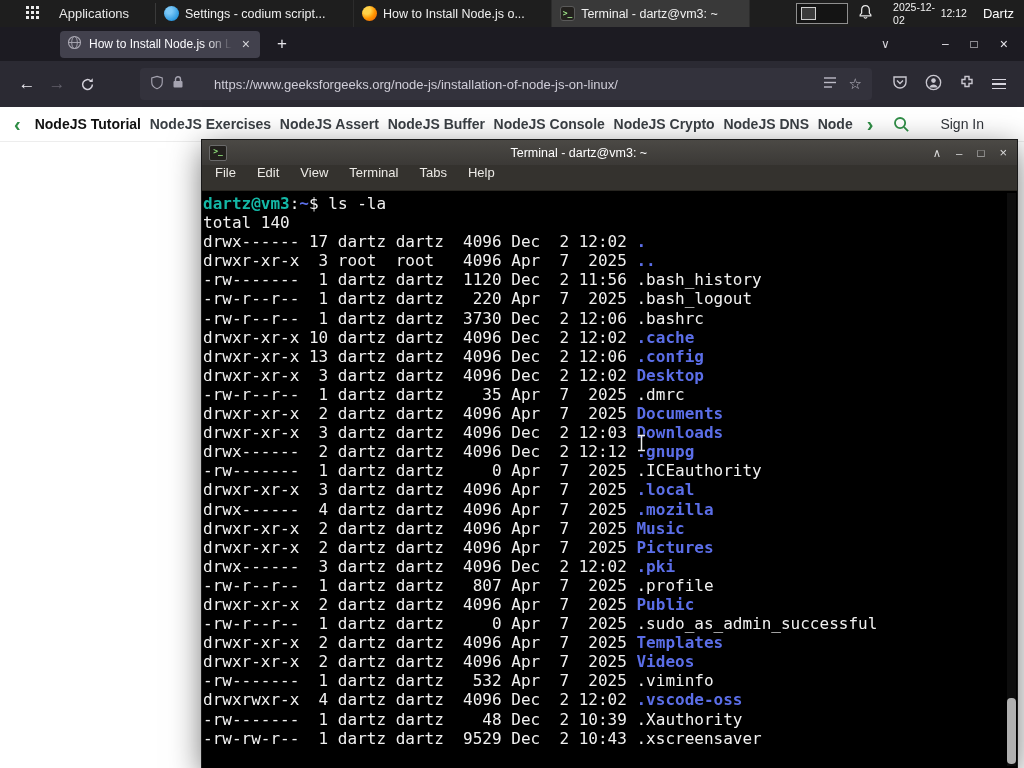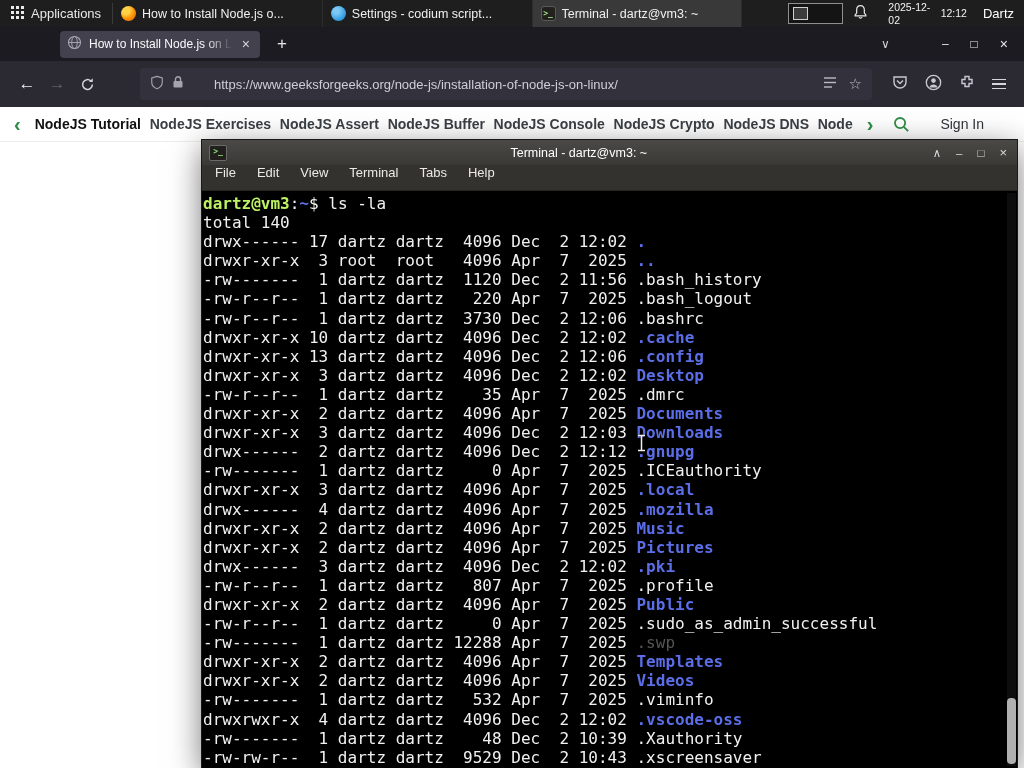--- a/index.html
+++ b/index.html
@@ -2,21 +2,21 @@
 <html><head>
 <meta charset="utf-8">
 <style>
   html,body{margin:0;padding:0;background:#000;}
   .screen{position:relative;width:1024px;height:768px;overflow:hidden;background:#fff;
           font-family:"Liberation Sans",sans-serif;-webkit-font-smoothing:antialiased;}
 
   
   .panel{position:absolute;top:0;left:0;width:1024px;height:27px;background:#1e1e1e;
          display:flex;align-items:stretch;color:#e8e8e8;font-size:13px;z-index:60;}
-  .apps-btn{display:flex;align-items:center;gap:7px;padding:0 11px;cursor:default;}
+  .apps-btn{display:flex;align-items:center;gap:20px;padding:0 26px;cursor:default;}
   .psep{width:1px;background:#3a3a3a;margin:3px 0;}
   .task-btn{display:flex;align-items:center;gap:6px;width:196px;padding:0 8px;overflow:hidden;
             border-right:1px solid #2c2c2c;}
   .task-btn.active{background:rgba(255,255,255,0.12);}
   .task-btn .tlabel{white-space:nowrap;overflow:hidden;font-size:12.5px;color:#f0f0f0;}
   .ticon{width:15px;height:15px;flex:0 0 15px;border-radius:3px;}
   .icon-firefox{border-radius:50%;background:radial-gradient(circle at 32% 30%,#ffd24a 0 25%,#ff9500 55%,#e3560e 100%);}
   .icon-codium{border-radius:50%;background:radial-gradient(circle at 35% 32%,#7cc8f7 0 20%,#2f9ae0 70%,#1c7cc0 100%);}
   .icon-terminal{background:#23211e;border:1px solid #5a5a5a;color:#9fe78a;font:700 8px/13px "DejaVu Sans Mono",monospace;
                  text-align:center;box-sizing:border-box;}
@@ -76,21 +76,21 @@
   .t-appicon{width:16px;height:14px;margin:0 6px 0 7px;background:#22201d;border:1px solid #6a6a6a;border-radius:2px;
              color:#8fe07a;font:700 8px/12px "DejaVu Sans Mono",monospace;text-align:center;}
   .t-title-text{flex:1;text-align:center;white-space:nowrap;overflow:hidden;}
   .t-ctls{display:flex;gap:15px;margin:0 10px 0 8px;color:#dcdcdc;font-size:11.5px;align-items:center;}
   .t-menu{height:25px;flex:0 0 25px;background:#34322e;border-bottom:1px solid #272520;display:flex;
           align-items:flex-start;gap:21px;padding:0 13px;color:#eceae6;font-size:13px;}
   .t-body{flex:1;background:#000;position:relative;overflow:hidden;padding:3px 0 0 1px;}
   .tline{font-family:"DejaVu Sans Mono",monospace;font-size:16px;line-height:19.1px;
          white-space:pre;color:#f1f1f1;}
   .seg-fg{color:#f1f1f1;}
-  .seg-green{color:#bef264;font-weight:700;}
+  .seg-green{color:#14b8a6;font-weight:700;}
   .seg-blue{color:#5b6ee8;font-weight:700;}
   .seg-dim{color:#565656;}
   .t-scroll{position:absolute;top:2px;right:1px;bottom:2px;width:9px;background:#0d0d0d;}
   .t-thumb{position:absolute;right:0;width:9px;height:66px;top:505px;background:#b0b0b0;border-radius:4px;}
   .ibeam{position:absolute;left:434px;top:243px;filter:drop-shadow(0 0 1px #000);}
 </style>
 </head>
 <body>
 
 <div class="screen">
@@ -110,26 +110,26 @@
               <rect x="5" y="10" width="3" height="3"></rect>
               <rect x="10" y="10" width="3" height="3"></rect>
         </g>
           </svg>
       </span>
       <span>Applications</span>
     </div>
     <div class="psep"></div>
 
     <div class="task-btn">
+      <span class="ticon icon-codium"></span>
+      <span class="tlabel">Settings - codium script...</span>
+    </div>
+    <div class="task-btn">
       <span class="ticon icon-firefox"></span>
       <span class="tlabel">How to Install Node.js o...</span>
-    </div>
-    <div class="task-btn">
-      <span class="ticon icon-codium"></span>
-      <span class="tlabel">Settings - codium script...</span>
     </div>
     <div class="task-btn active">
       <span class="ticon icon-terminal">&gt;_</span>
       <span class="tlabel">Terminal - dartz@vm3: ~</span>
     </div>
 
     <div class="pager">
       <div class="pager-mini"></div>
     </div>
 
@@ -300,21 +300,20 @@
           <div class="tline"><span class="seg-fg">drwx------  2 dartz dartz  4096 Dec  2 12:12 </span><span class="seg-blue">.gnupg</span></div>
           <div class="tline"><span class="seg-fg">-rw-------  1 dartz dartz     0 Apr  7  2025 .ICEauthority</span></div>
           <div class="tline"><span class="seg-fg">drwxr-xr-x  3 dartz dartz  4096 Apr  7  2025 </span><span class="seg-blue">.local</span></div>
           <div class="tline"><span class="seg-fg">drwx------  4 dartz dartz  4096 Apr  7  2025 </span><span class="seg-blue">.mozilla</span></div>
           <div class="tline"><span class="seg-fg">drwxr-xr-x  2 dartz dartz  4096 Apr  7  2025 </span><span class="seg-blue">Music</span></div>
           <div class="tline"><span class="seg-fg">drwxr-xr-x  2 dartz dartz  4096 Apr  7  2025 </span><span class="seg-blue">Pictures</span></div>
           <div class="tline"><span class="seg-fg">drwx------  3 dartz dartz  4096 Dec  2 12:02 </span><span class="seg-blue">.pki</span></div>
           <div class="tline"><span class="seg-fg">-rw-r--r--  1 dartz dartz   807 Apr  7  2025 .profile</span></div>
           <div class="tline"><span class="seg-fg">drwxr-xr-x  2 dartz dartz  4096 Apr  7  2025 </span><span class="seg-blue">Public</span></div>
           <div class="tline"><span class="seg-fg">-rw-r--r--  1 dartz dartz     0 Apr  7  2025 .sudo_as_admin_successful</span></div>
-          <div class="tline"><span class="seg-fg">-rw-------  1 dartz dartz 12288 Apr  7  2025 </span><span class="seg-dim">.swp</span></div>
           <div class="tline"><span class="seg-fg">drwxr-xr-x  2 dartz dartz  4096 Apr  7  2025 </span><span class="seg-blue">Templates</span></div>
           <div class="tline"><span class="seg-fg">drwxr-xr-x  2 dartz dartz  4096 Apr  7  2025 </span><span class="seg-blue">Videos</span></div>
           <div class="tline"><span class="seg-fg">-rw-------  1 dartz dartz   532 Apr  7  2025 .viminfo</span></div>
           <div class="tline"><span class="seg-fg">drwxrwxr-x  4 dartz dartz  4096 Dec  2 12:02 </span><span class="seg-blue">.vscode-oss</span></div>
           <div class="tline"><span class="seg-fg">-rw-------  1 dartz dartz    48 Dec  2 10:39 .Xauthority</span></div>
           <div class="tline"><span class="seg-fg">-rw-rw-r--  1 dartz dartz  9529 Dec  2 10:43 .xscreensaver</span></div>
         </div>
       <div class="t-scroll">
         <div class="t-thumb"></div>
       </div>

